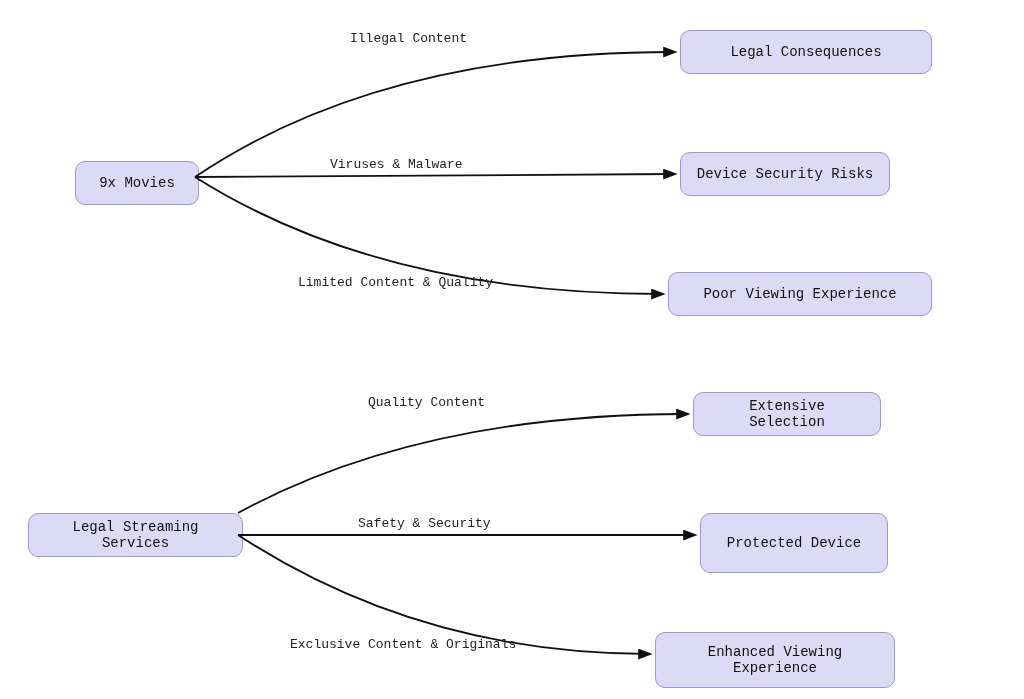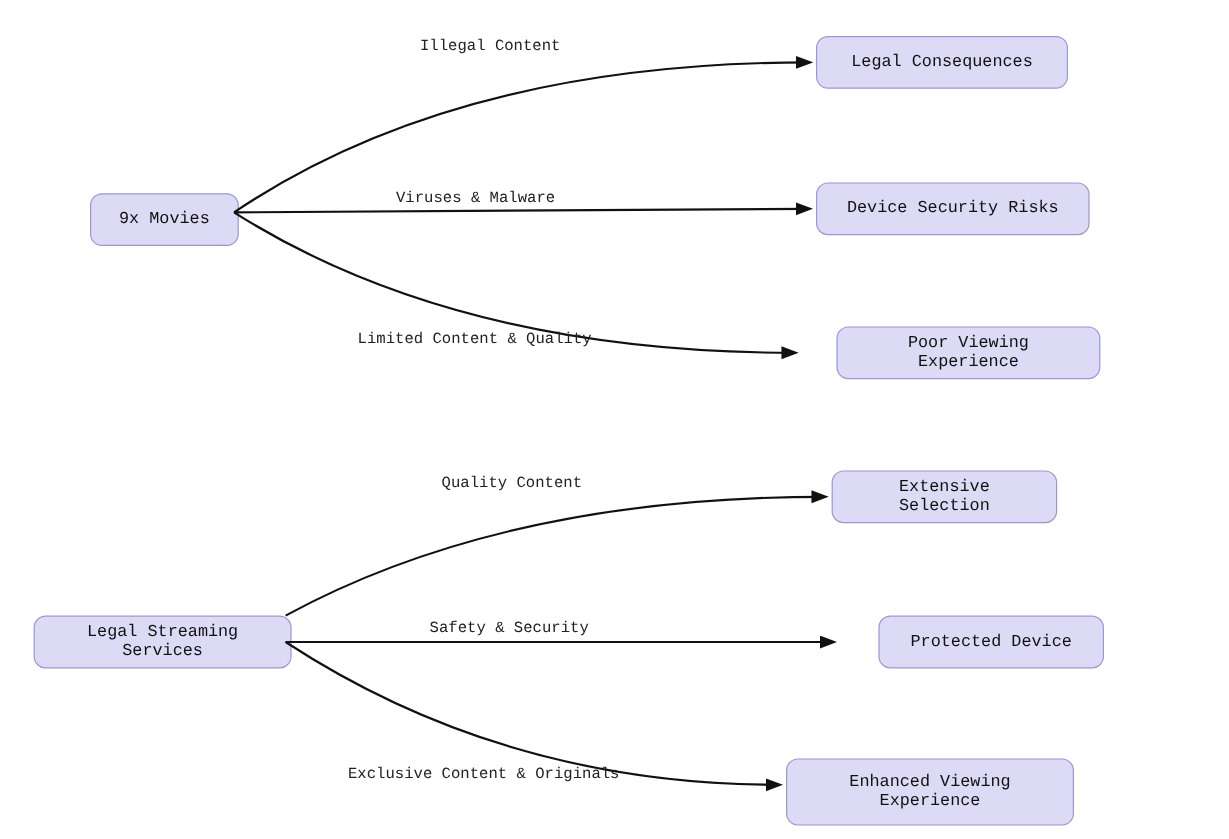--- a/index.html
+++ b/index.html
@@ -36,37 +36,37 @@
 <body>
 
 <div class="node-box" style="left:75px; top:161px; width:124px; height:44px;">
   <span>9x Movies</span>
 </div>
 
 <div class="node-box" style="left:28px; top:513px; width:215px; height:44px;">
   <span>Legal Streaming Services</span>
 </div>
 
-<div class="node-box" style="left:680px; top:30px; width:210px; height:44px;">
+<div class="node-box" style="left:680px; top:30px; width:252px; height:44px;">
   <span>Legal Consequences</span>
 </div>
 
-<div class="node-box" style="left:680px; top:152px; width:228px; height:44px;">
+<div class="node-box" style="left:680px; top:152px; width:210px; height:44px;">
   <span>Device Security Risks</span>
 </div>
 
-<div class="node-box" style="left:668px; top:272px; width:220px; height:44px;margin-left:29px;">
+<div class="node-box" style="left:668px; top:272px; width:264px; height:44px;">
   <span>Poor Viewing Experience</span>
 </div>
 
 <div class="node-box" style="left:693px; top:392px; width:188px; height:44px;">
   <span>Extensive Selection</span>
 </div>
 
-<div class="node-box" style="left:700px; top:513px; width:188px; height:44px;margin-left:32px;">
+<div class="node-box" style="left:700px; top:513px; width:188px; height:60px;">
   <span>Protected Device</span>
 </div>
 
 <div class="node-box" style="left:655px; top:632px; width:240px; height:56px;">
   <span>Enhanced Viewing Experience</span>
 </div>
 
 <svg xmlns="http://www.w3.org/2000/svg">
   <defs>
     <marker id="arrow" markerWidth="8" markerHeight="8" refX="6" refY="3" orient="auto">

